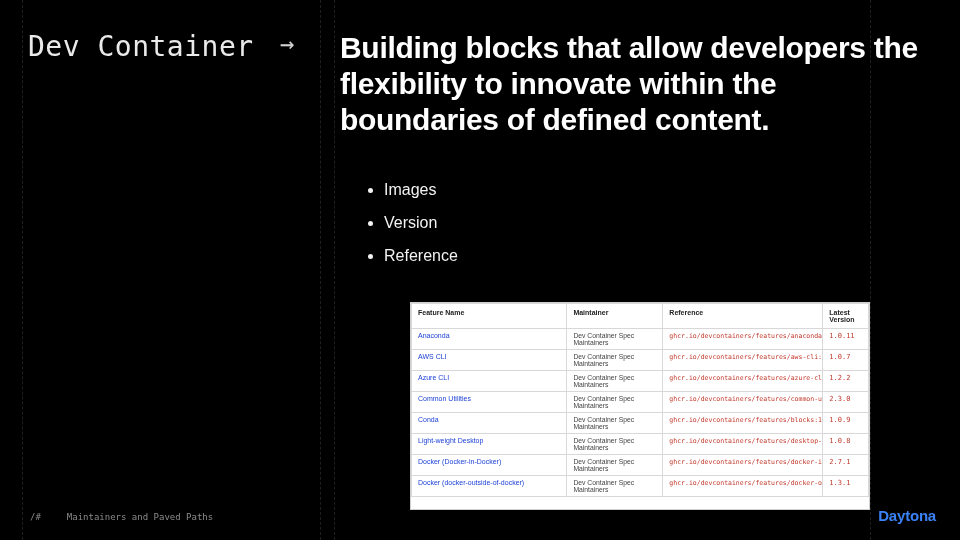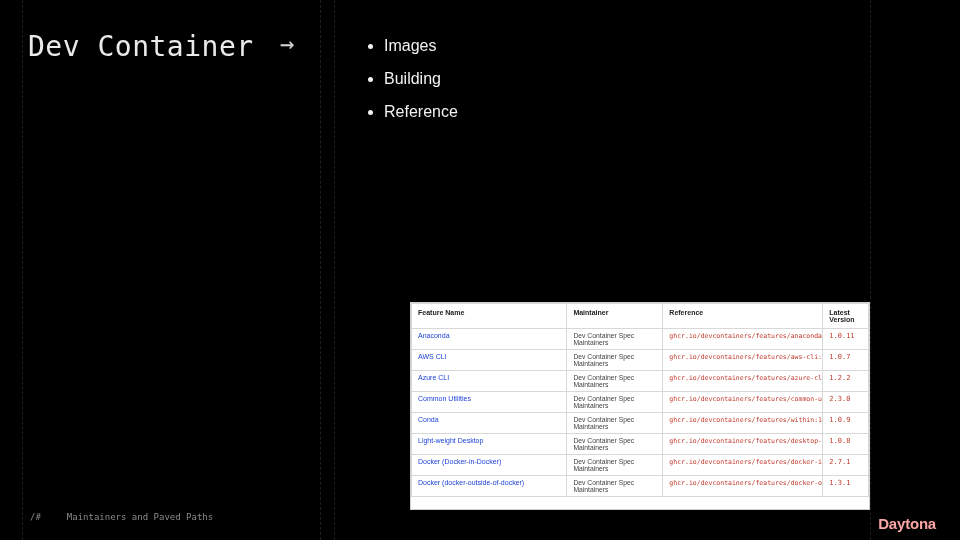--- a/index.html
+++ b/index.html
@@ -44,20 +44,21 @@
   }
   .headline {
     font-size: 30px;
     line-height: 1.2;
     font-weight: 700;
     letter-spacing: -0.3px;
     max-width: 600px;
   }
 
   .bullets {
+    margin-top: 36px;
     padding-left: 44px;
     font-size: 16px;
     line-height: 2.05;
     list-style: disc;
     color: #f2f2f2;
   }
 
   .table-shot {
     position: absolute;
     left: 410px; top: 302px;
@@ -89,43 +90,44 @@
   .footer {
     position: absolute;
     left: 30px; bottom: 18px;
     font-family: ui-monospace, Menlo, Consolas, monospace;
     font-size: 9px;
     color: #8a8a8a;
     display:flex; gap: 26px; align-items:center;
   }
   .brand {
     position: absolute;
-    right: 24px; bottom: 8px;
+    right: 24px; bottom: 16px;
     font-size: 15px;
     font-weight: 600;
     letter-spacing: -0.2px;
-    color: #fca5a5;
+    color: #3b82f6;
   }
 </style>
 </head>
 <body>
 
 <div class="guides"></div>
 <div class="guide-right"></div>
 <div class="guide-left"></div>
 
 <div class="title-block">
   <span>Dev Container</span>
   <span class="arrow">→</span>
 </div>
 
 <div class="content">
+  <div class="headline">Building blocks that allow developers the flexibility to innovate within the boundaries of defined content.</div>
   <ul class="bullets">
     <li>Images</li>
-    <li>Building</li>
+    <li>Version</li>
     <li>Reference</li>
   </ul>
 </div>
 
 <div class="table-shot">
   <table>
     <colgroup>
       <col class="c-name">
         <col class="c-maint">
         <col class="c-ref">
@@ -160,21 +162,21 @@
         </tr>
         <tr>
           <td class="t-name">Common Utilities</td>
           <td class="t-maint">Dev Container Spec Maintainers</td>
           <td class="t-ref">ghcr.io/devcontainers/features/common-utils:2</td>
           <td class="t-ver">2.3.0</td>
         </tr>
         <tr>
           <td class="t-name">Conda</td>
           <td class="t-maint">Dev Container Spec Maintainers</td>
-          <td class="t-ref">ghcr.io/devcontainers/features/within:1</td>
+          <td class="t-ref">ghcr.io/devcontainers/features/blocks:1</td>
           <td class="t-ver">1.0.9</td>
         </tr>
         <tr>
           <td class="t-name">Light-weight Desktop</td>
           <td class="t-maint">Dev Container Spec Maintainers</td>
           <td class="t-ref">ghcr.io/devcontainers/features/desktop-lite:1</td>
           <td class="t-ver">1.0.8</td>
         </tr>
         <tr>
           <td class="t-name">Docker (Docker-in-Docker)</td>

